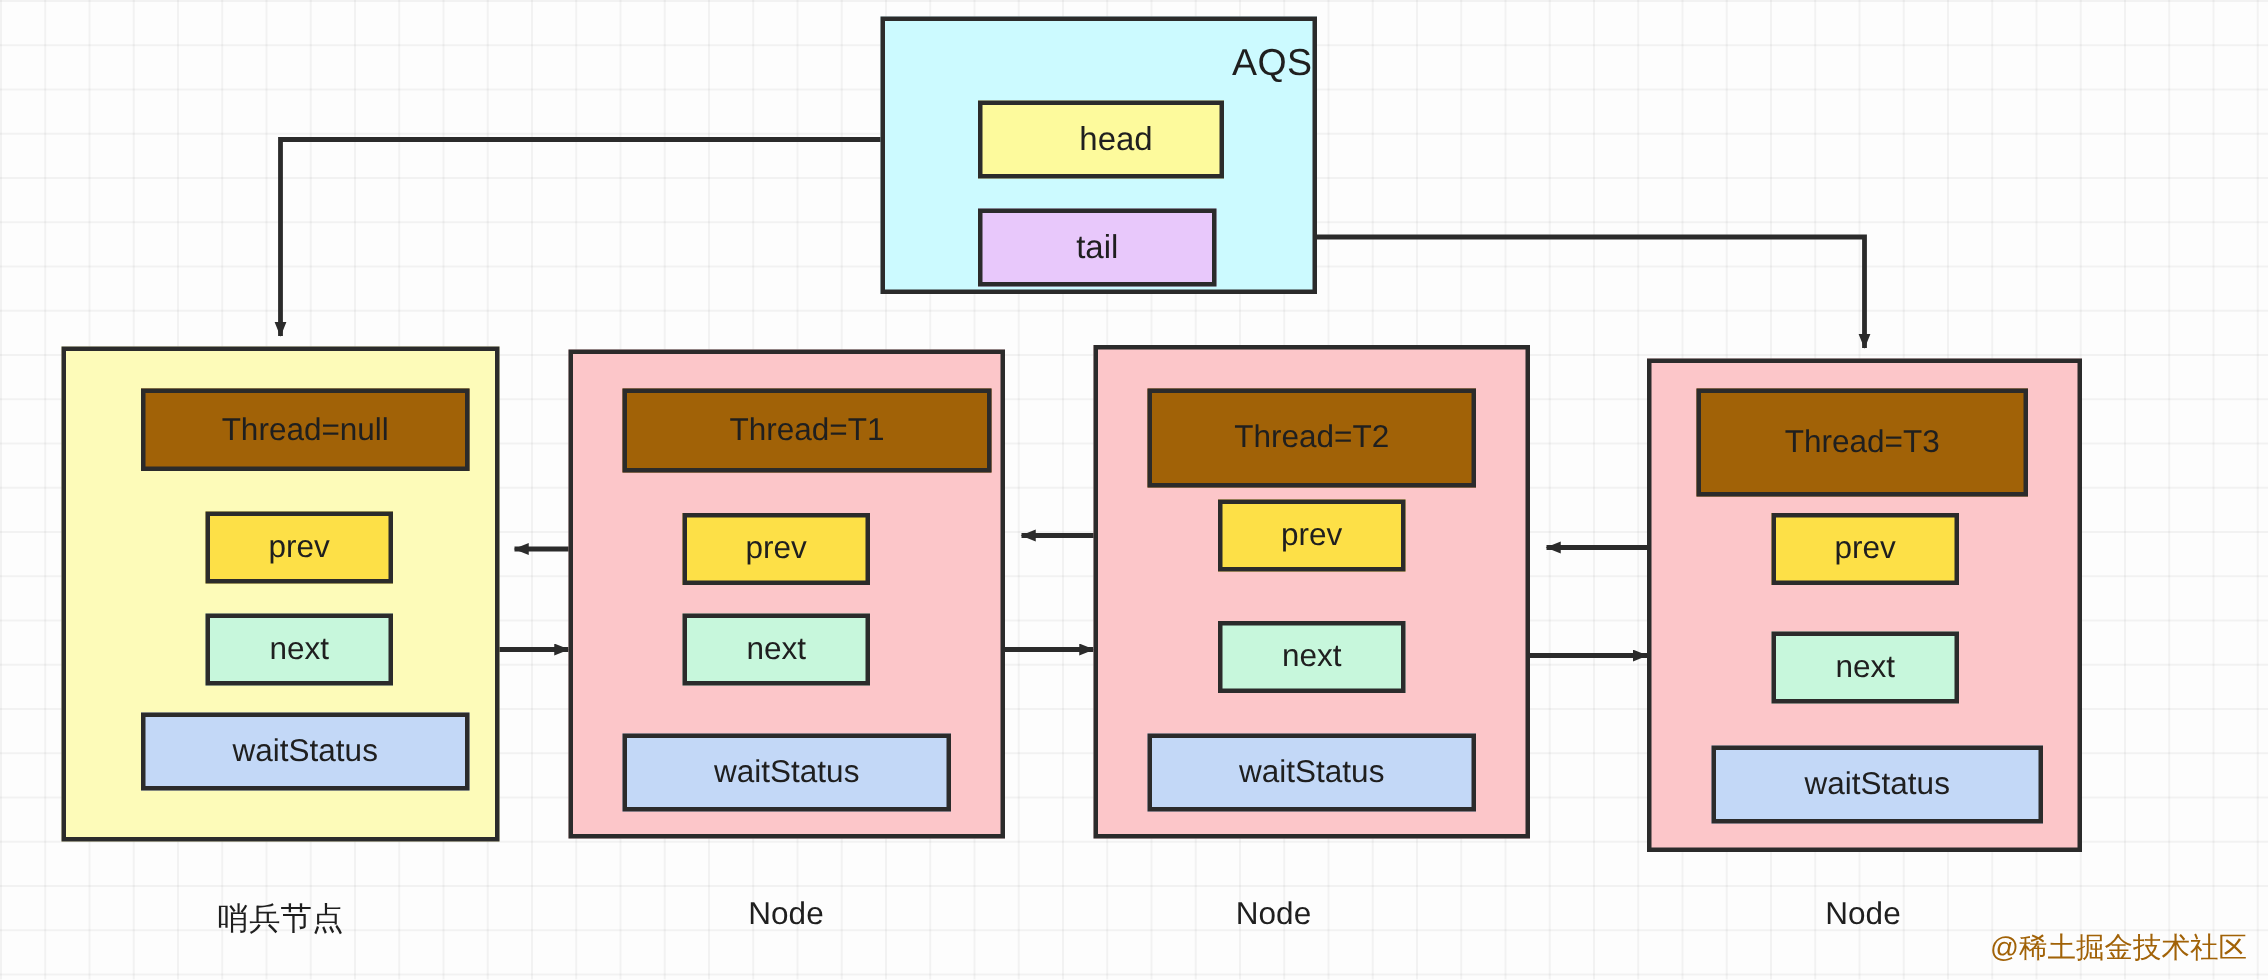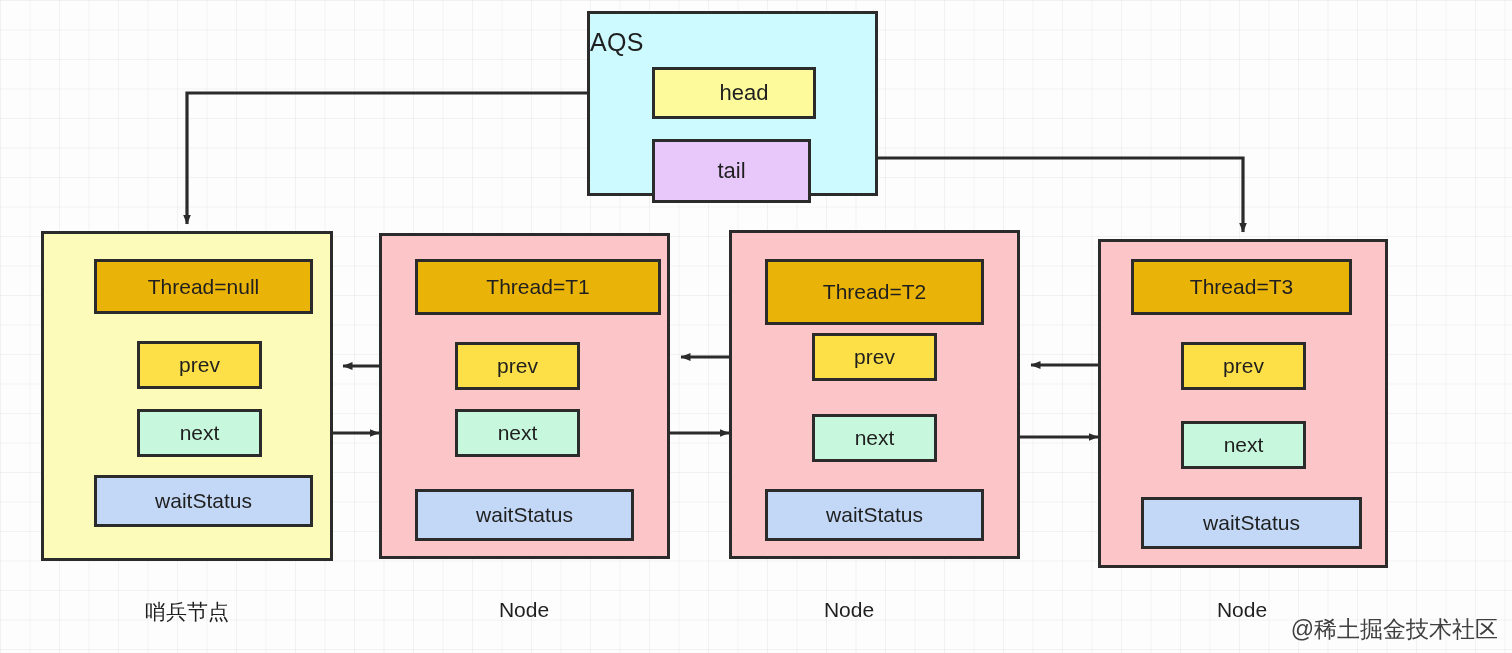--- a/index.html
+++ b/index.html
@@ -46,38 +46,38 @@
     width: 291px;
     height: 185px;
     background: #ccfaff;
     display: block;
   }
   #aqs-title {
     position: absolute;
     left: 0;
     top: 14px;
     width: 100%;
-    text-align: left;
+    text-align: right;
     font-size: 25px;
     letter-spacing: 0.3px;
   }
   #aqs-head-box {
     left: 652px;
     top: 67px;
     width: 164px;
     height: 52px;
     background: #fdfa9c;
     font-size: 22px;
     padding-left: 20px;
   }
   #aqs-tail-box {
     left: 652px;
     top: 139px;
     width: 159px;
-    height: 64px;
+    height: 52px;
     background: #e8c8fb;
     font-size: 22px;
   }
 
   
   .node-box {
     border-width: 3px;
   }
   #node-0 {
     left: 41px;
@@ -102,21 +102,21 @@
   }
   #node-3 {
     left: 1098px;
     top: 239px;
     width: 290px;
     height: 329px;
     background: #fcc6c9;
   }
 
   
-  .field-thread { background: #eab308; font-size: 21px; text-align: center; }
+  .field-thread { background: #a16207; font-size: 21px; text-align: center; }
   .field-prev   { background: #fde047; font-size: 21px; }
   .field-next   { background: #c7f7dc; font-size: 21px; }
   .field-wait   { background: #c3d8f7; font-size: 21px; }
 
   
   #n0-thread { left: 94px;  top: 259px; width: 219px; height: 55px; }
   #n0-prev   { left: 137px; top: 341px; width: 125px; height: 48px; }
   #n0-next   { left: 137px; top: 409px; width: 125px; height: 48px; }
   #n0-wait   { left: 94px;  top: 475px; width: 219px; height: 52px; }
 
@@ -126,21 +126,21 @@
   #n1-next   { left: 455px; top: 409px; width: 125px; height: 48px; }
   #n1-wait   { left: 415px; top: 489px; width: 219px; height: 52px; }
 
   
   #n2-thread { left: 765px; top: 259px; width: 219px; height: 66px; }
   #n2-prev   { left: 812px; top: 333px; width: 125px; height: 48px; }
   #n2-next   { left: 812px; top: 414px; width: 125px; height: 48px; }
   #n2-wait   { left: 765px; top: 489px; width: 219px; height: 52px; }
 
   
-  #n3-thread { left: 1131px; top: 259px; width: 221px; height: 56px; }
+  #n3-thread { left: 1131px; top: 259px; width: 221px; height: 72px; }
   #n3-prev   { left: 1181px; top: 342px; width: 125px; height: 48px; }
   #n3-next   { left: 1181px; top: 421px; width: 125px; height: 48px; }
   #n3-wait   { left: 1141px; top: 497px; width: 221px; height: 52px; }
 
   
   .caption {
     position: absolute;
     font-size: 21px;
     text-align: center;
     white-space: nowrap;
@@ -149,22 +149,22 @@
   #caption-0 { left: 166px;  top: 598px; margin-left: 21px; }
   #caption-1 { left: 524px;  top: 598px; }
   #caption-2 { left: 849px;  top: 598px; }
   #caption-3 { left: 1242px; top: 598px; }
 
   
   #watermark {
     position: absolute;
     right: 14px;
     bottom: 8px;
-    font-size: 23px;
-    color: #404040;
+    font-size: 19px;
+    color: #a16207;
     white-space: nowrap;
   }
 </style>
 </head>
 <body>
 
 <svg id="diagram-svg" viewBox="0 0 1512 653">
   <defs>
     <marker id="arrow-head" markerWidth="11" markerHeight="11" refX="9.5" refY="4" orient="auto" markerUnits="userSpaceOnUse">
       <path d="M0,0 L10,4 L0,8 Z" fill="#2b2b2b"></path>

